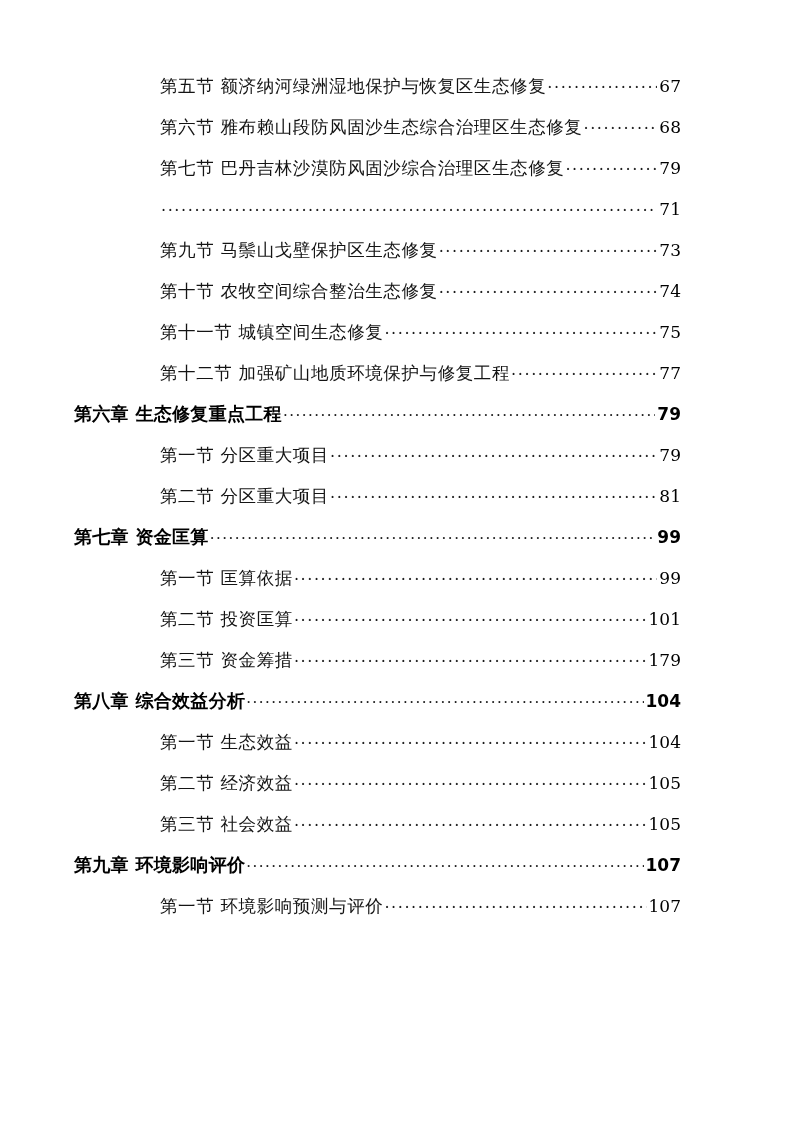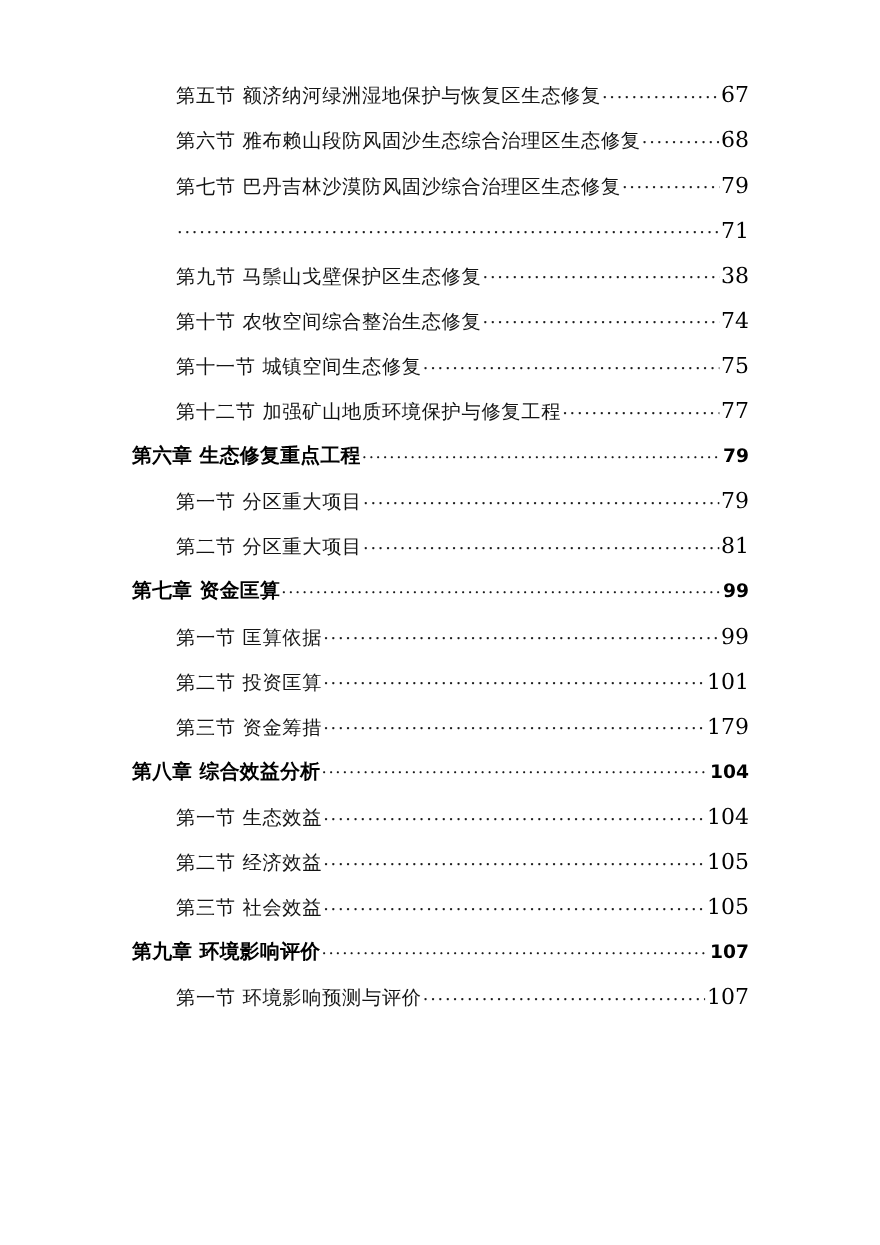--- a/index.html
+++ b/index.html
@@ -35,21 +35,21 @@
     display: flex;
     align-items: baseline;
     height: 41px;
     box-sizing: border-box;
     padding-right: 119px; 
     white-space: nowrap;
   }
 
   
   .toc-entry.level-chapter {
-    padding-left: 120px;
+    padding-left: 74px;
   }
   
   .toc-entry.level-section {
     padding-left: 160px;
   }
 
   .entry-title {
     font-size: 17.5px;
     letter-spacing: 0.6px;
     line-height: 1;
@@ -91,21 +91,21 @@
     white-space: nowrap;
   }
   .level-chapter .entry-leader::before {
     font-size: 15px;
     letter-spacing: 1.5px;
   }
 
   .entry-page {
     flex: 0 0 auto;
     font-family: "DejaVu Serif", "Liberation Serif", serif;
-    font-size: 20px;
+    font-size: 17px;
     line-height: 1;
     color: #000000;
     text-align: right;
     padding-left: 1px;
   }
   .level-chapter .entry-page {
     font-weight: 700;
     font-family: "DejaVu Sans", "Liberation Sans", sans-serif;
     font-size: 17px;
   }
@@ -130,21 +130,21 @@
         <span class="entry-leader"></span>
         <span class="entry-page">79</span>
       </div>
       <div class="toc-entry level-section">
         <span class="entry-leader"></span>
         <span class="entry-page">71</span>
       </div>
       <div class="toc-entry level-section">
         <span class="entry-title">第九节  马鬃山戈壁保护区生态修复</span>
         <span class="entry-leader"></span>
-        <span class="entry-page">38</span>
+        <span class="entry-page">73</span>
       </div>
       <div class="toc-entry level-section">
         <span class="entry-title">第十节  农牧空间综合整治生态修复</span>
         <span class="entry-leader"></span>
         <span class="entry-page">74</span>
       </div>
       <div class="toc-entry level-section">
         <span class="entry-title">第十一节  城镇空间生态修复</span>
         <span class="entry-leader"></span>
         <span class="entry-page">75</span>

